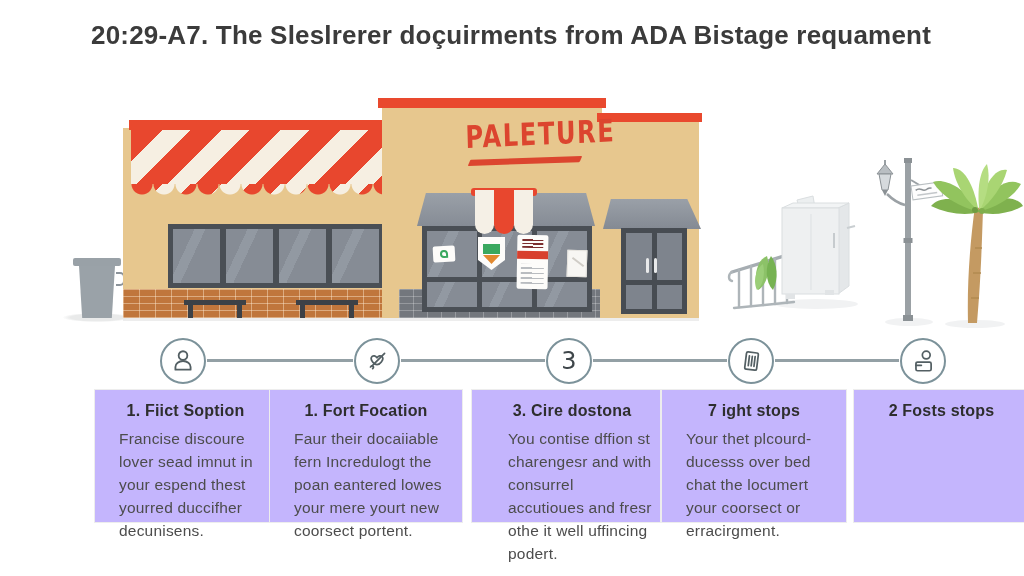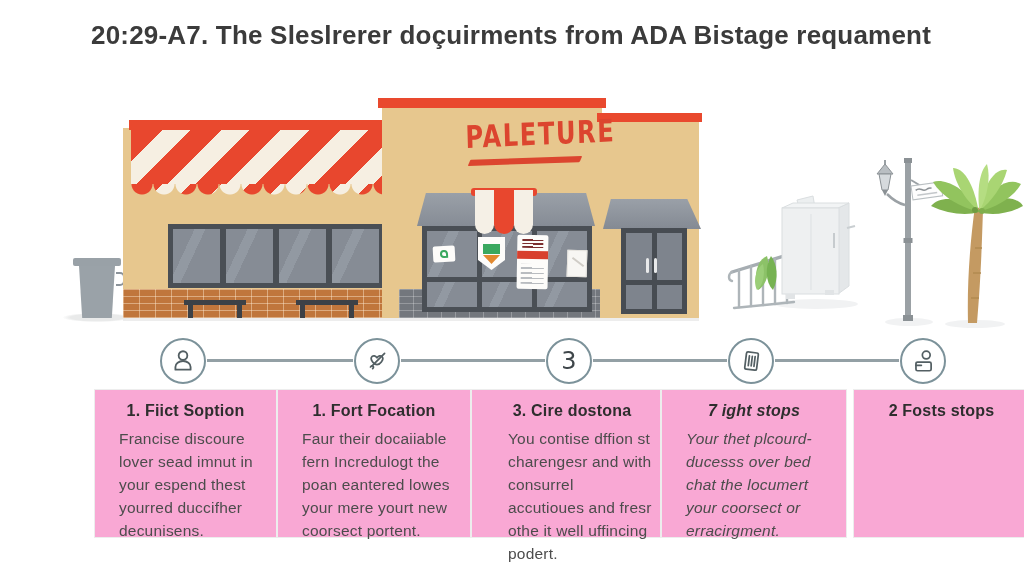--- a/index.html
+++ b/index.html
@@ -114,29 +114,29 @@
 
   
   .tl-line{ position:absolute; top:359px; height:3px; background:#93a0a5; z-index:1; }
   .tl-circle{ position:absolute; top:338px; width:46px; height:46px; border-radius:50%;
     background:#fff; border:2.5px solid #7c929a; z-index:2;
     display:flex; align-items:center; justify-content:center; }
   .tl-circle svg{ display:block; }
   .tl-num{ font-family:"DejaVu Sans", sans-serif; font-size:24px; color:#3f464a; }
 
   
-  .cell{ position:absolute; top:389px; height:149px; border:1px solid #ededed; background:#f9a8d4; }
+  .cell{ position:absolute; top:389px; height:134px; border:1px solid #ededed; background:#c4b5fd; }
   .cell h3{ margin-top:12px; text-align:center; font-size:16px; font-weight:700;
     color:#2e2e2e; letter-spacing:.2px; }
   .cell p{ margin-top:7px; padding:0 8px 0 24px; font-size:15.5px; line-height:23px;
     color:#4c4c4c; letter-spacing:.2px; }
   .c1{ left:57px;  width:183px; }
-  .c2{ left:240px; width:194px; }
+  .c2{ left:232px; width:194px; }
   .c3{ left:434px; width:190px;padding-left:12px; }
-  .c4{ left:624px; width:186px;font-style:italic; }
+  .c4{ left:624px; width:186px; }
   .c5{ left:816px; width:177px; }
 </style>
 </head>
 <body>
 
 <div id="stage">
 
   <h1 id="title">20:29-A7. The Sleslrerer doçuirments from ADA Bistage requament</h1>
 
   <div>

